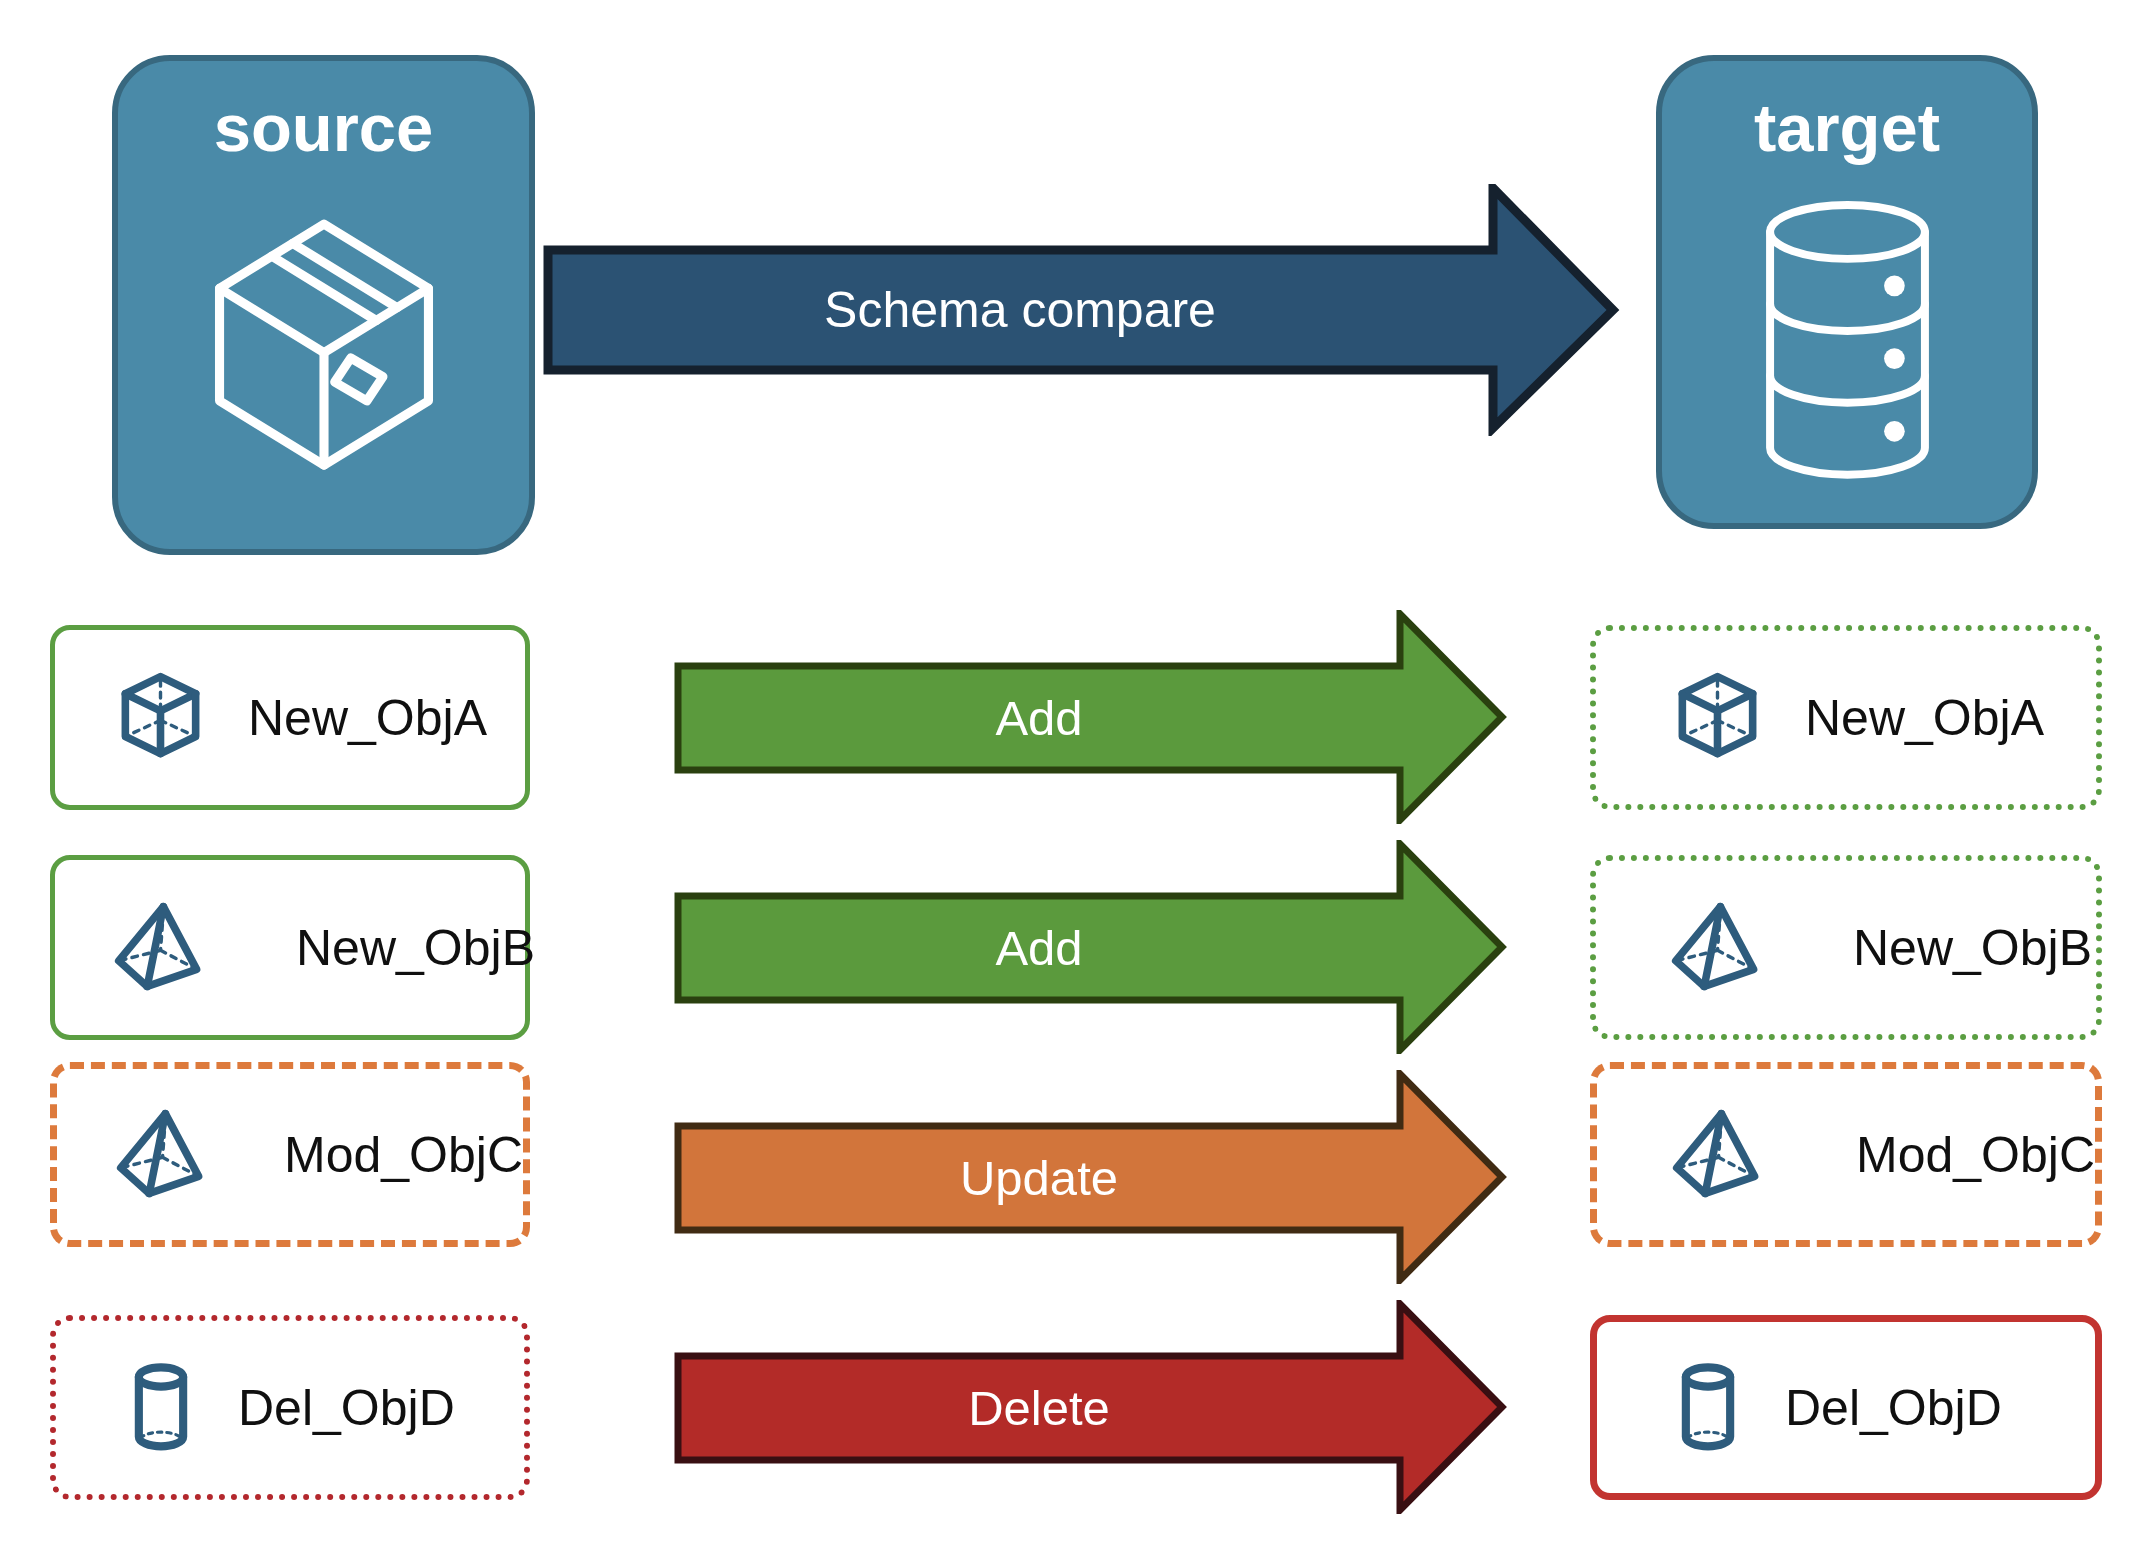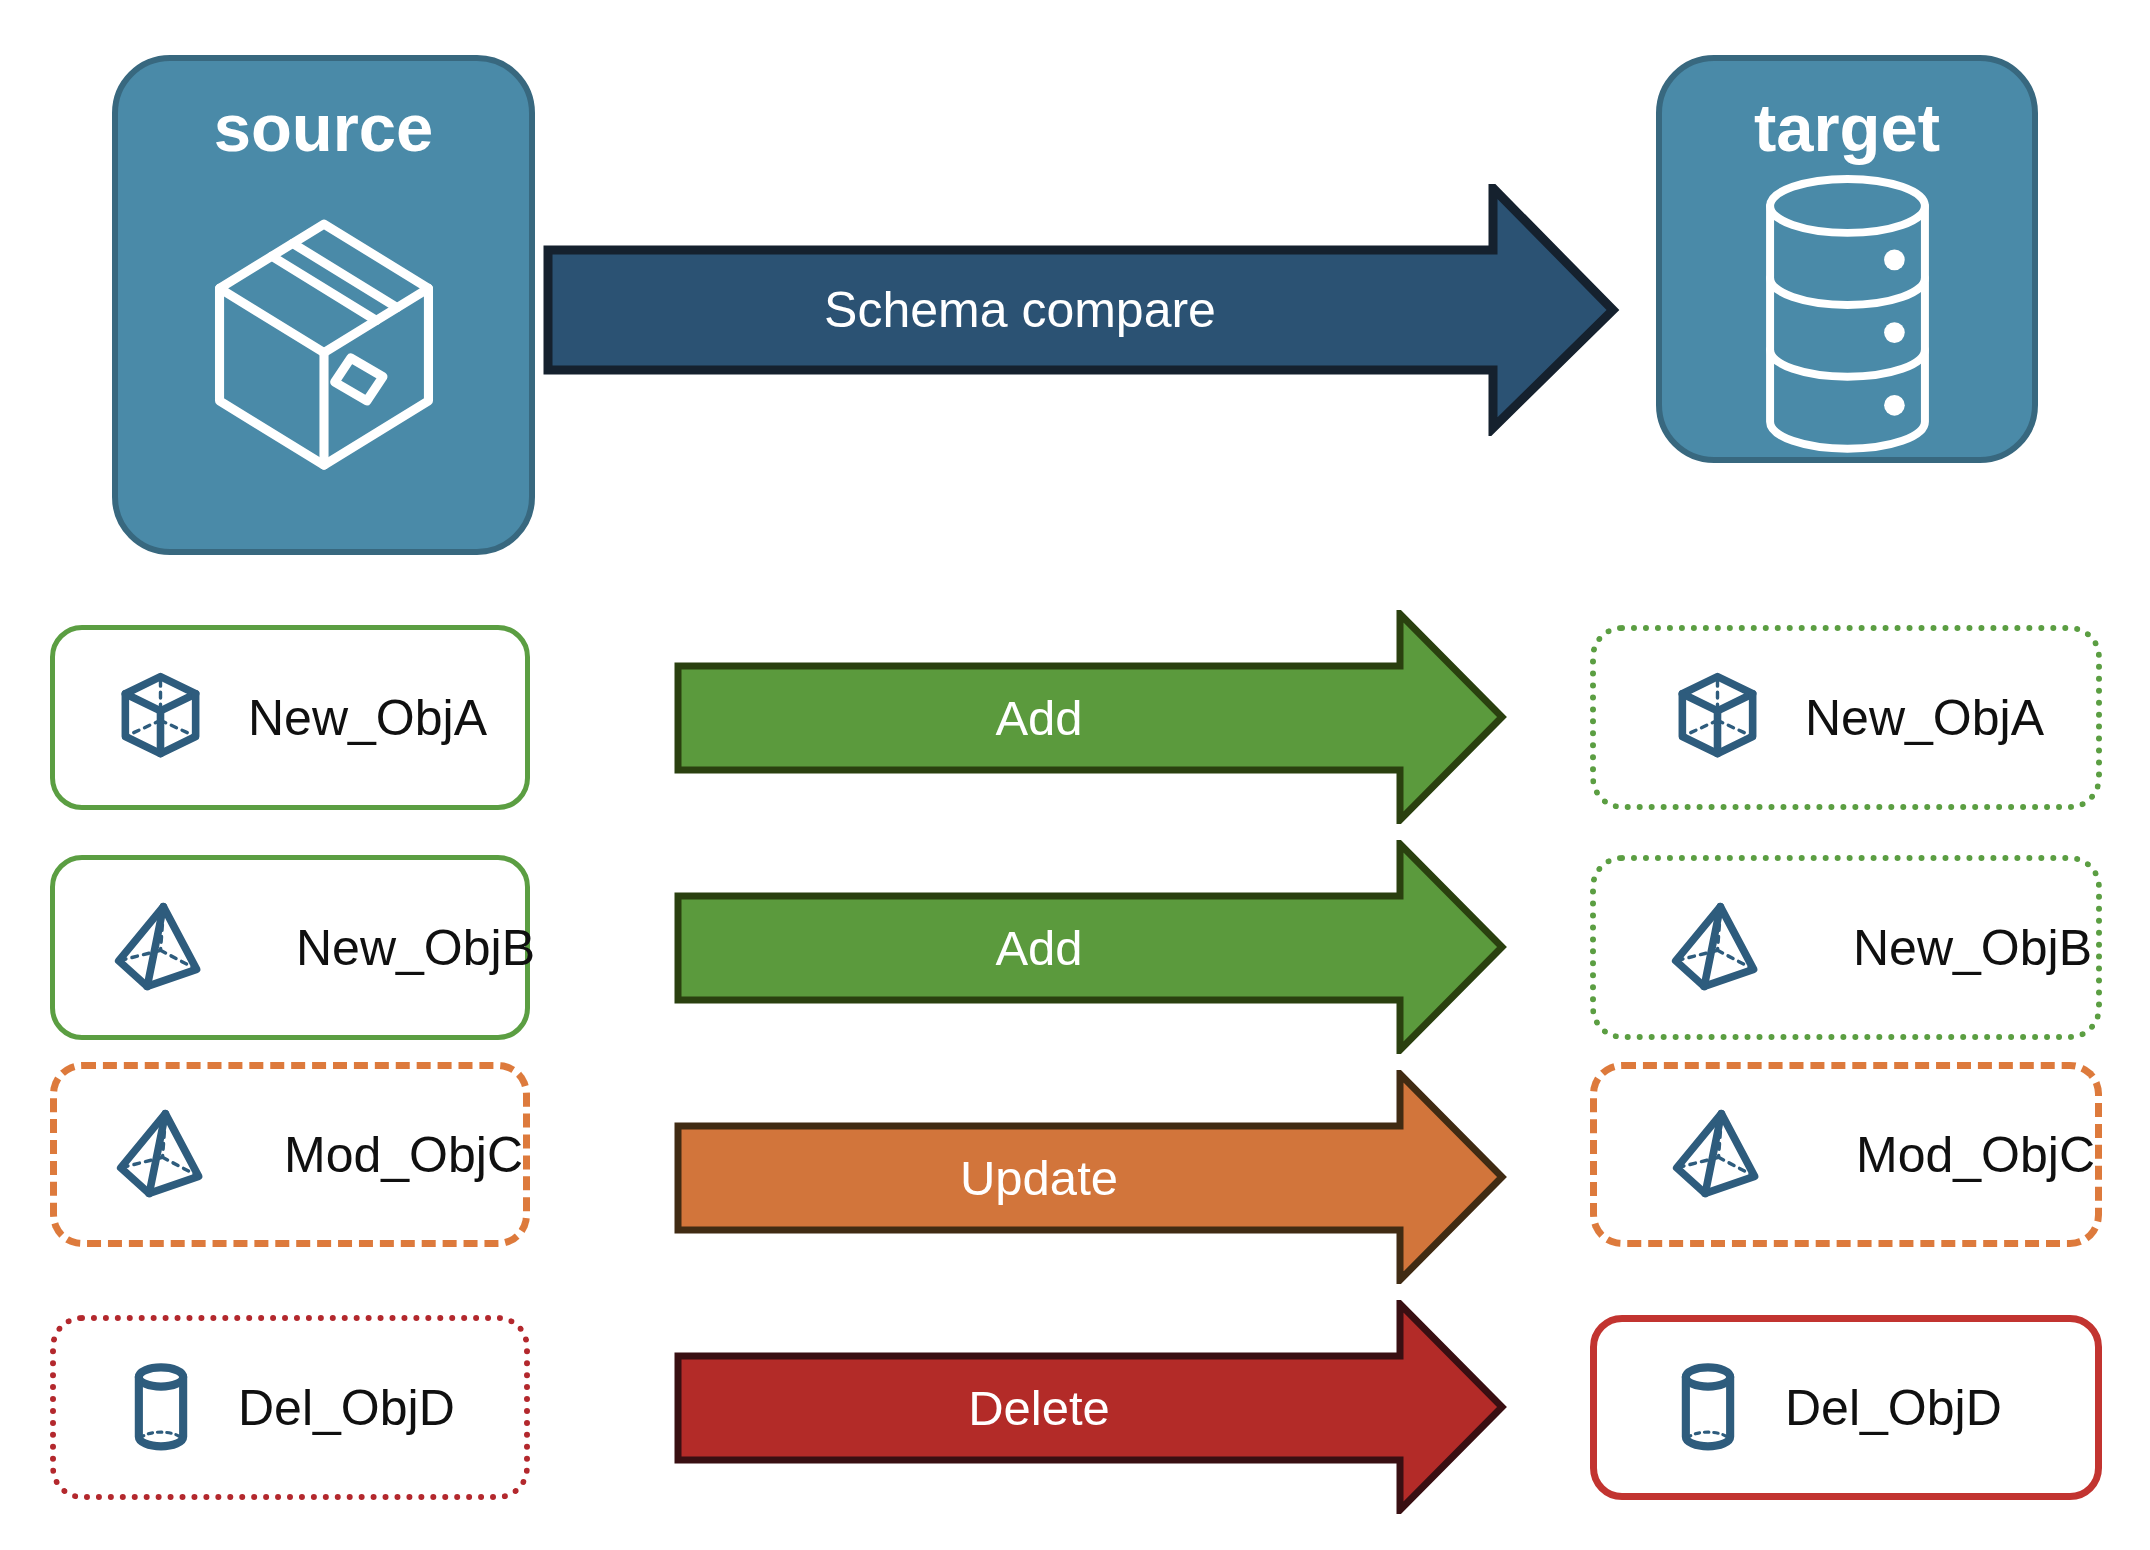--- a/index.html
+++ b/index.html
@@ -15,40 +15,40 @@
     position:relative; width:2150px; height:1550px; background:#ffffff;
     font-family:"Liberation Sans", sans-serif; overflow:hidden;
   }
   
   .panel{
     position:absolute; box-sizing:border-box;
     background:var(--panel-blue); border:6px solid var(--panel-border);
     border-radius:58px; display:flex; flex-direction:column; align-items:center;
   }
   .panel.source{ left:112px; top:55px; width:423px; height:500px; }
-  .panel.target{ left:1656px; top:55px; width:382px; height:408px; }
+  .panel.target{ left:1656px; top:55px; width:382px; height:474px; }
   .panel-title{ color:#ffffff; font-weight:bold; font-size:67px; margin-top:28px; }
   .panel-iconwrap{ flex:1; width:100%; display:flex; align-items:center; justify-content:center; }
   .panel-iconwrap svg{ display:block; }
   
   .compare-arrow{ position:absolute; left:543px; top:184px; width:1080px; height:252px; }
   .compare-arrow polygon{ fill:var(--compare-fill); stroke:var(--compare-stroke); stroke-width:9; }
   .arr-label{ fill:#ffffff; text-anchor:middle; dominant-baseline:central; font-family:"Liberation Sans", sans-serif; }
   .compare-arrow .arr-label{ font-size:50px; }
   
   .row-arrow{ position:absolute; left:674px; width:834px; height:214px; }
   .row-arrow .arr-label{ font-size:49px; }
   .row-arrow polygon{ stroke-width:7; }
   .row-arrow[data-action="add"] polygon{ fill:var(--green-fill); stroke:var(--green-stroke); }
   .row-arrow[data-action="update"] polygon{ fill:var(--orange-fill); stroke:var(--orange-stroke); }
   .row-arrow[data-action="delete"] polygon{ fill:var(--red-fill); stroke:var(--red-stroke); }
   
   .obj-box{
     position:absolute; box-sizing:border-box; height:185px; background:#fff;
-    border-radius:32px; display:flex; align-items:center;
+    border-radius:20px; display:flex; align-items:center;
   }
   .obj-box.left{ left:50px; width:480px; }
   .obj-box.right{ left:1590px; width:512px; }
   .obj-box[data-border="green-solid"]{ border:5px solid var(--green); }
   .obj-box[data-border="green-dotted"]{ border:6px dotted var(--green); }
   .obj-box[data-border="orange-dashed"]{ border:7px dashed var(--orange); }
   .obj-box[data-border="red-dotted"]{ border:6px dotted var(--red); }
   .obj-box[data-border="red-solid"]{ border:7px solid var(--red-solid); }
   .obj-icon{ width:95px; height:95px; margin-left:58px; flex:0 0 auto; }
   .obj-icon.cyl{ width:74px; height:96px; margin-left:68px; }

